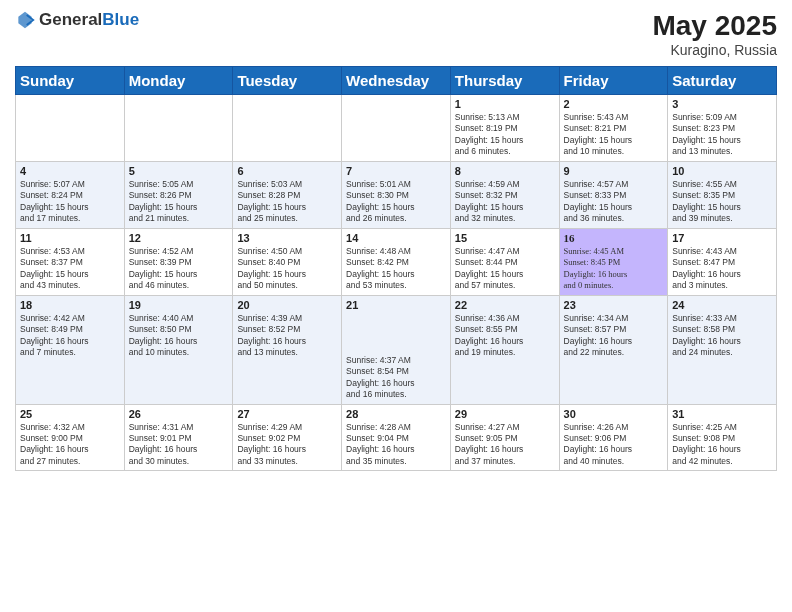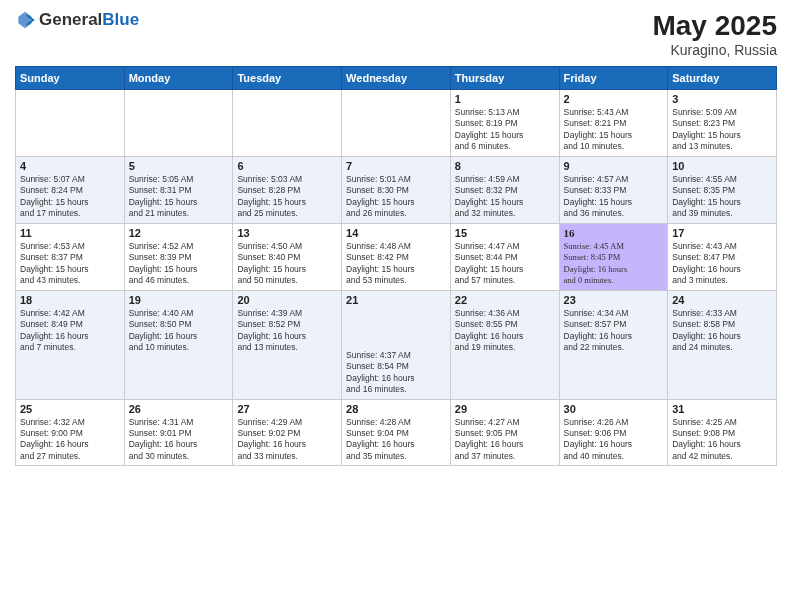--- a/index.html
+++ b/index.html
@@ -43,21 +43,21 @@
       color: #444;
     }
     .calendar {
       width: 100%;
       border-collapse: collapse;
       border: 1px solid #ccc;
     }
     .calendar th {
       background-color: #1a6bba;
       color: white;
-      font-size: 11px;
+      font-size: 15px;
       font-weight: bold;
       padding: 5px 4px;
       text-align: left;
       border: 1px solid #1555a0;
     }
     .calendar td {
       vertical-align: top;
       border: 1px solid #ccc;
       padding: 3px 4px;
       width: calc(100% / 7);
@@ -155,21 +155,21 @@
               <span style="display: block;">Sunrise: 5:07 AM</span>
               <span style="display: block;">Sunset: 8:24 PM</span>
               <span style="display: block;">Daylight: 15 hours</span>
               <span style="display: block;">and 17 minutes.</span>
             </div>
           </td>
           <td style="background: rgb(237, 242, 250);">
             <span class="day-number">5</span>
             <div class="day-info">
               <span style="display: block;">Sunrise: 5:05 AM</span>
-              <span style="display: block;">Sunset: 8:31 PM</span>
+              <span style="display: block;">Sunset: 8:26 PM</span>
               <span style="display: block;">Daylight: 15 hours</span>
               <span style="display: block;">and 21 minutes.</span>
             </div>
           </td>
           <td style="background: rgb(237, 242, 250);">
             <span class="day-number">6</span>
             <div class="day-info">
               <span style="display: block;">Sunrise: 5:03 AM</span>
               <span style="display: block;">Sunset: 8:28 PM</span>
               <span style="display: block;">Daylight: 15 hours</span>

